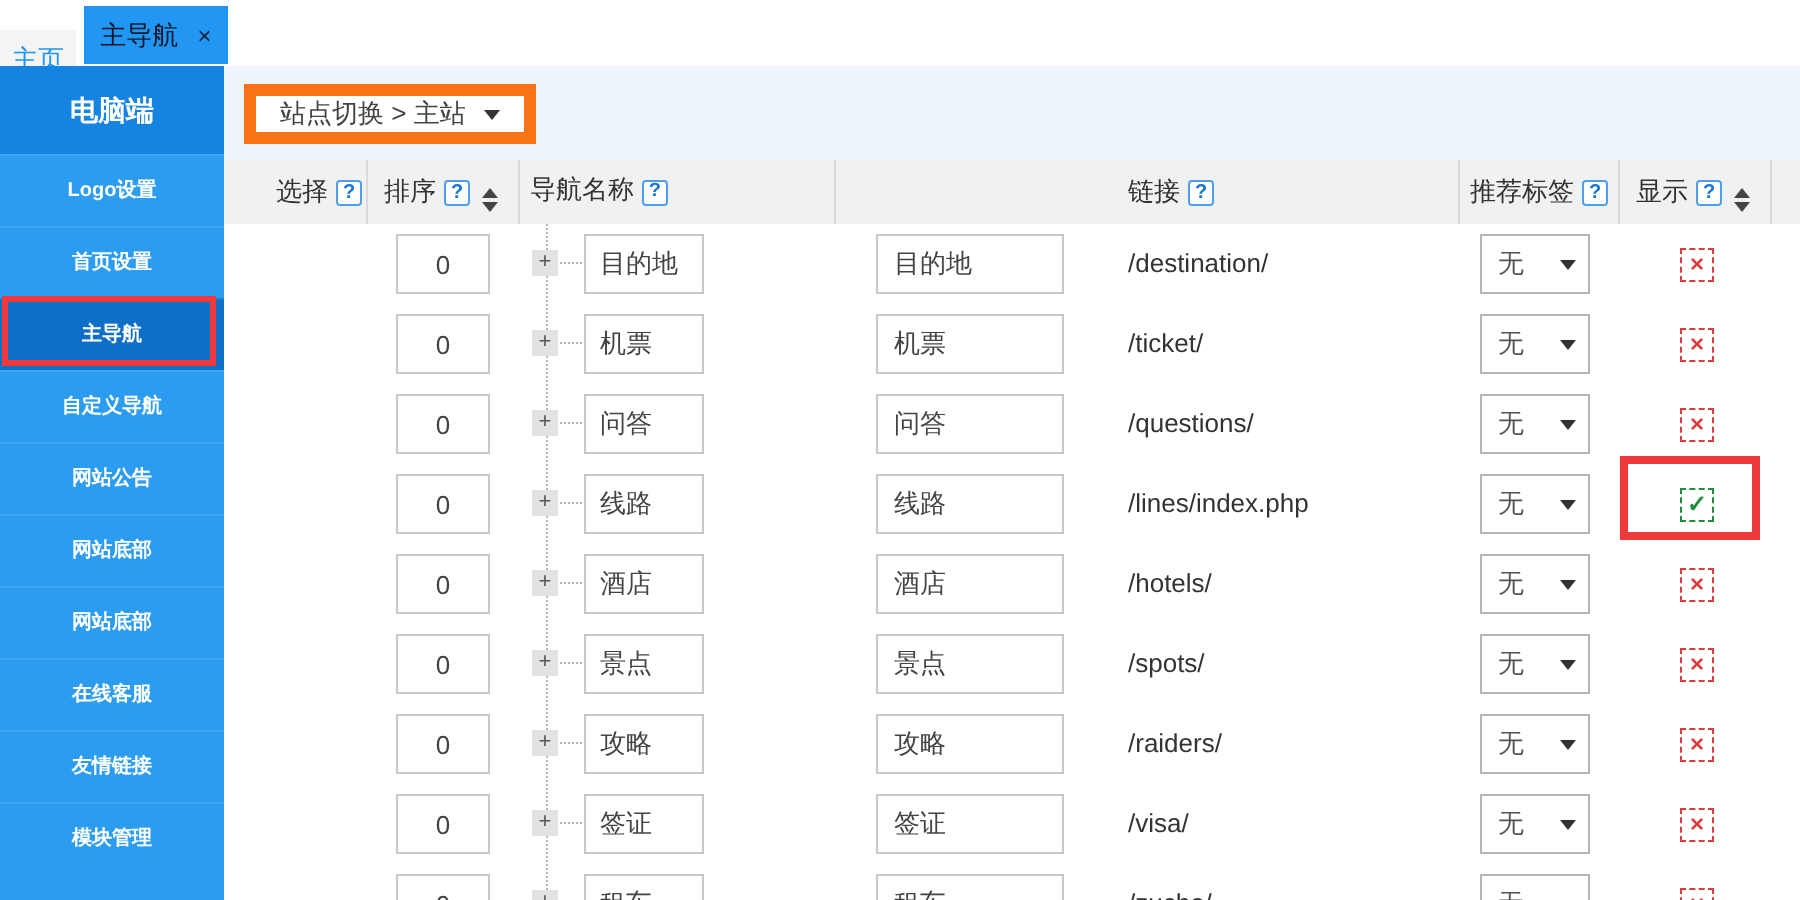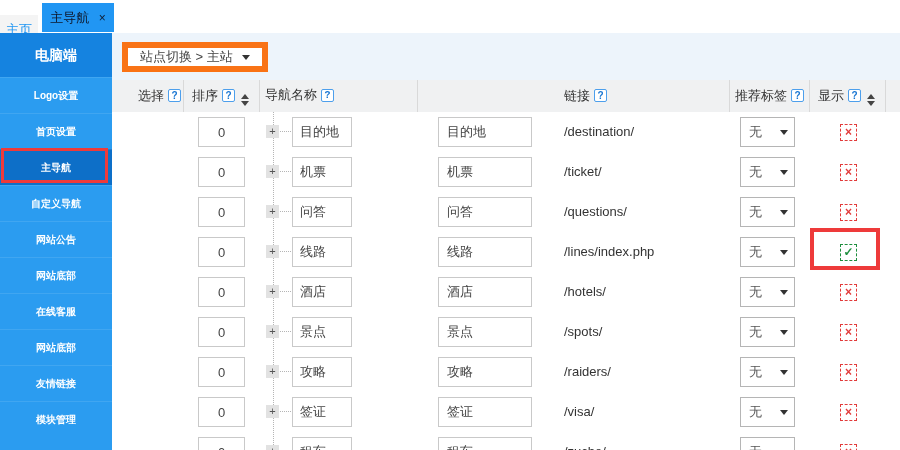--- a/index.html
+++ b/index.html
@@ -95,22 +95,22 @@
 
   <div class="sidebar">
     <div class="side-header">电脑端</div>
     <div id="side-items">
         <div class="side-item">Logo设置</div>
         <div class="side-item">首页设置</div>
         <div class="side-item selected">主导航</div>
         <div class="side-item">自定义导航</div>
         <div class="side-item">网站公告</div>
         <div class="side-item">网站底部</div>
+        <div class="side-item">网站底部</div>
         <div class="side-item">在线客服</div>
-        <div class="side-item">网站底部</div>
         <div class="side-item">友情链接</div>
         <div class="side-item">模块管理</div>
       </div>
     <div class="side-annotation"></div>
   </div>
 
   <div class="content">
     <div class="toolbar-band">
       <button class="site-switch">
         <span>站点切换 &gt; 主站</span>

